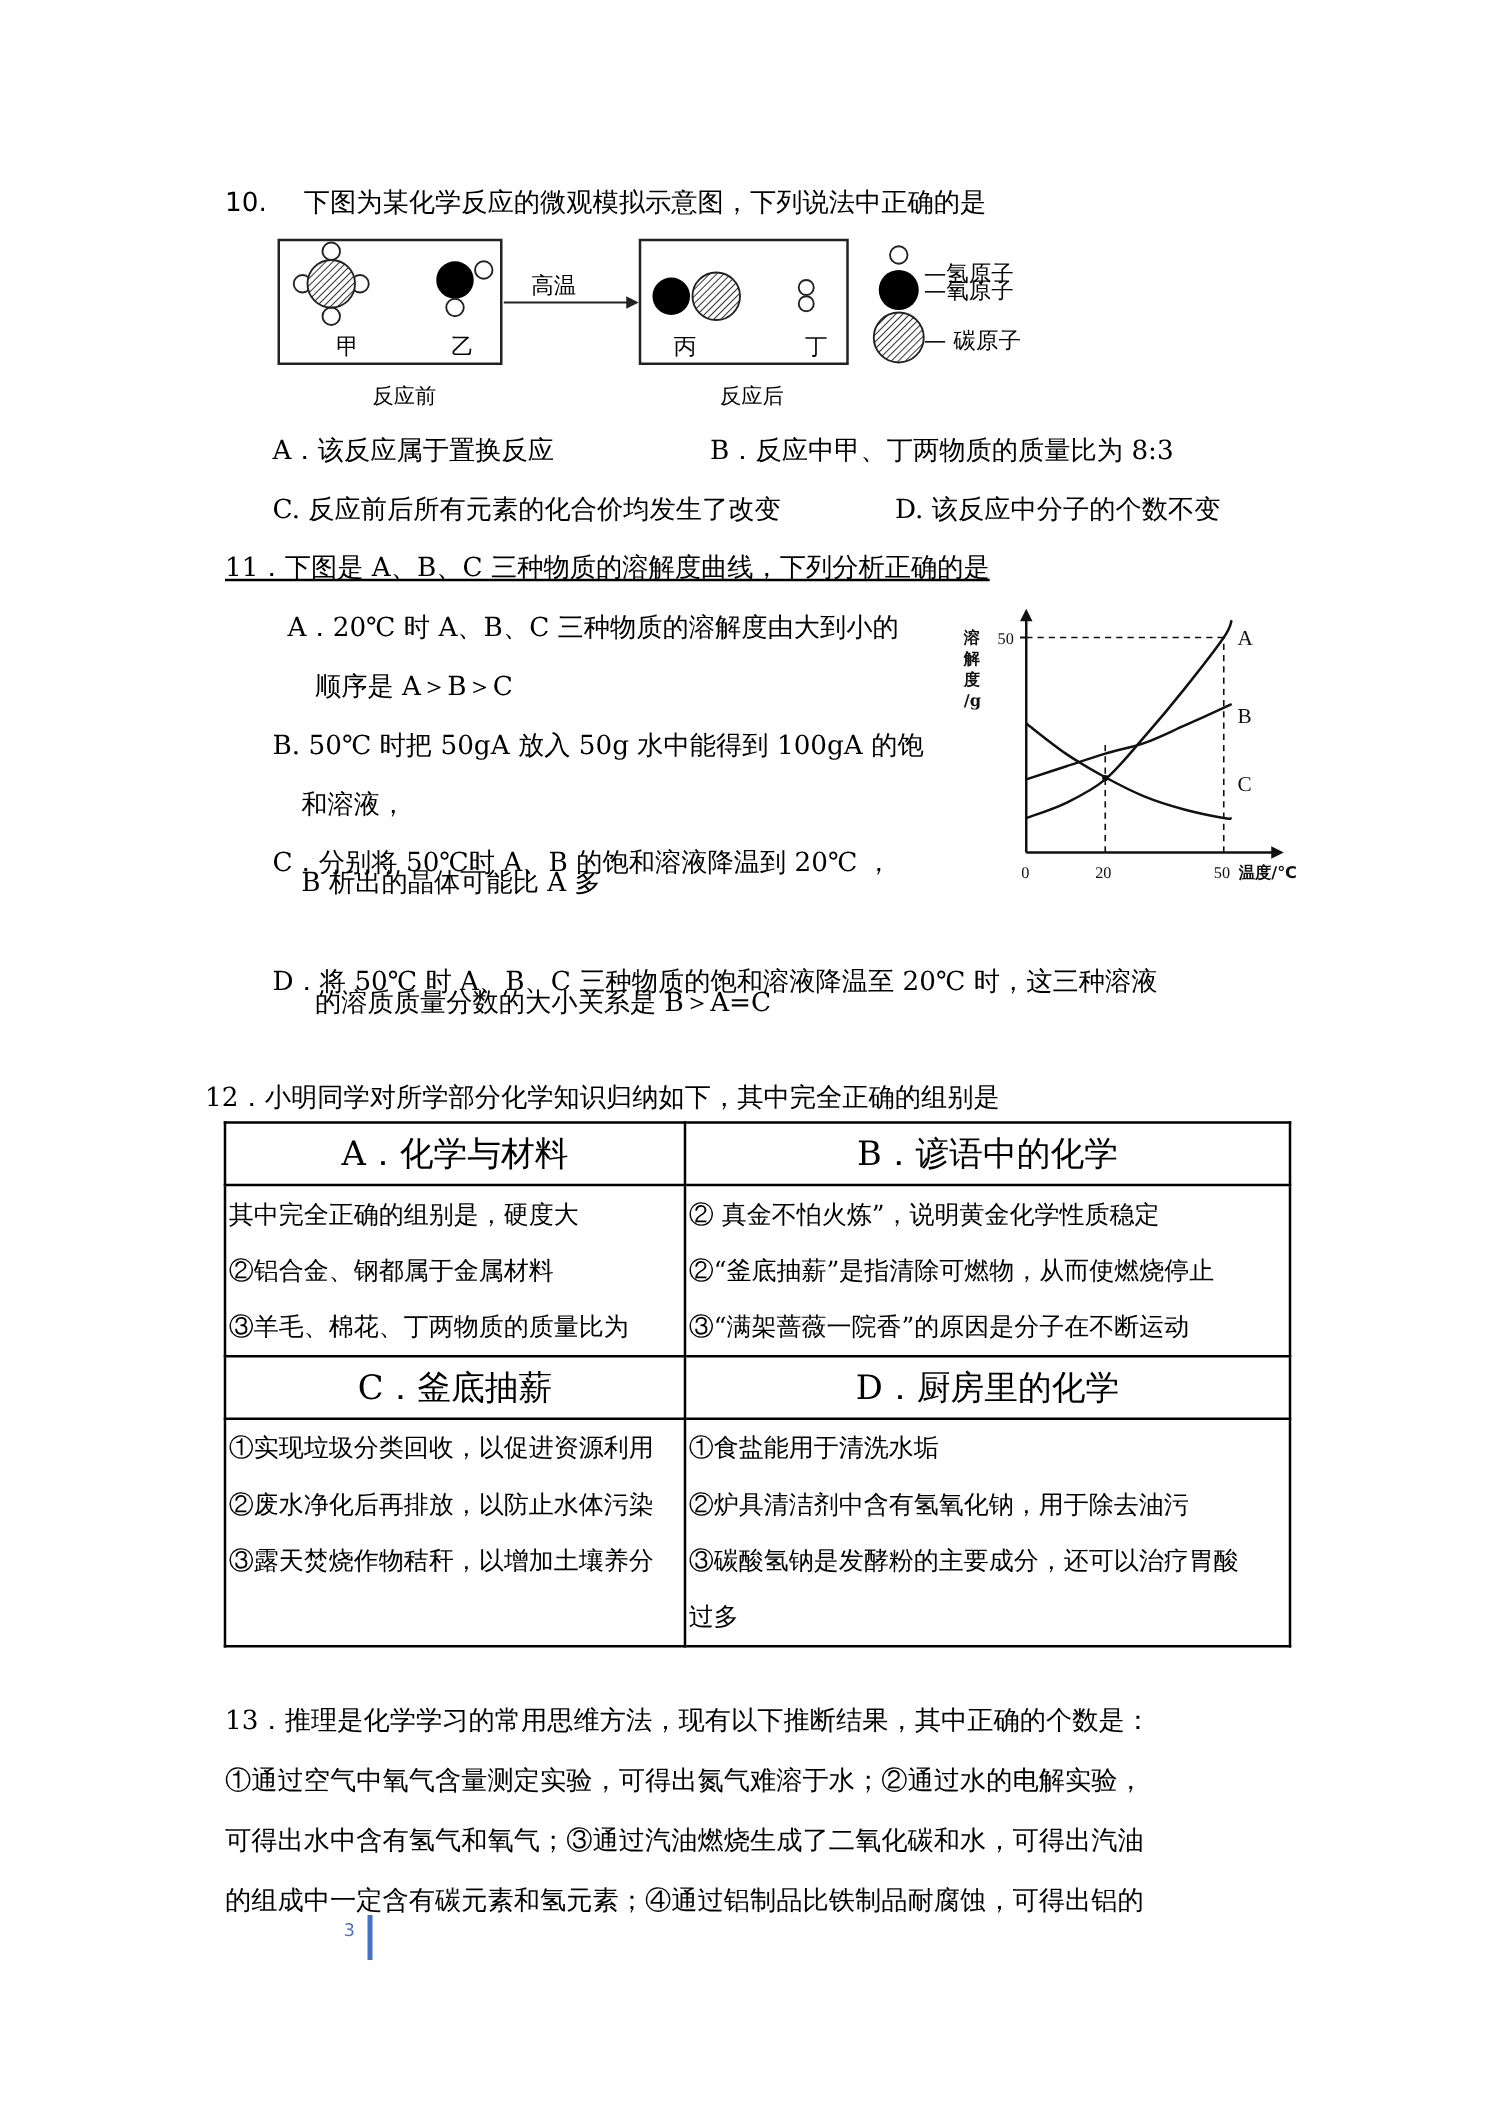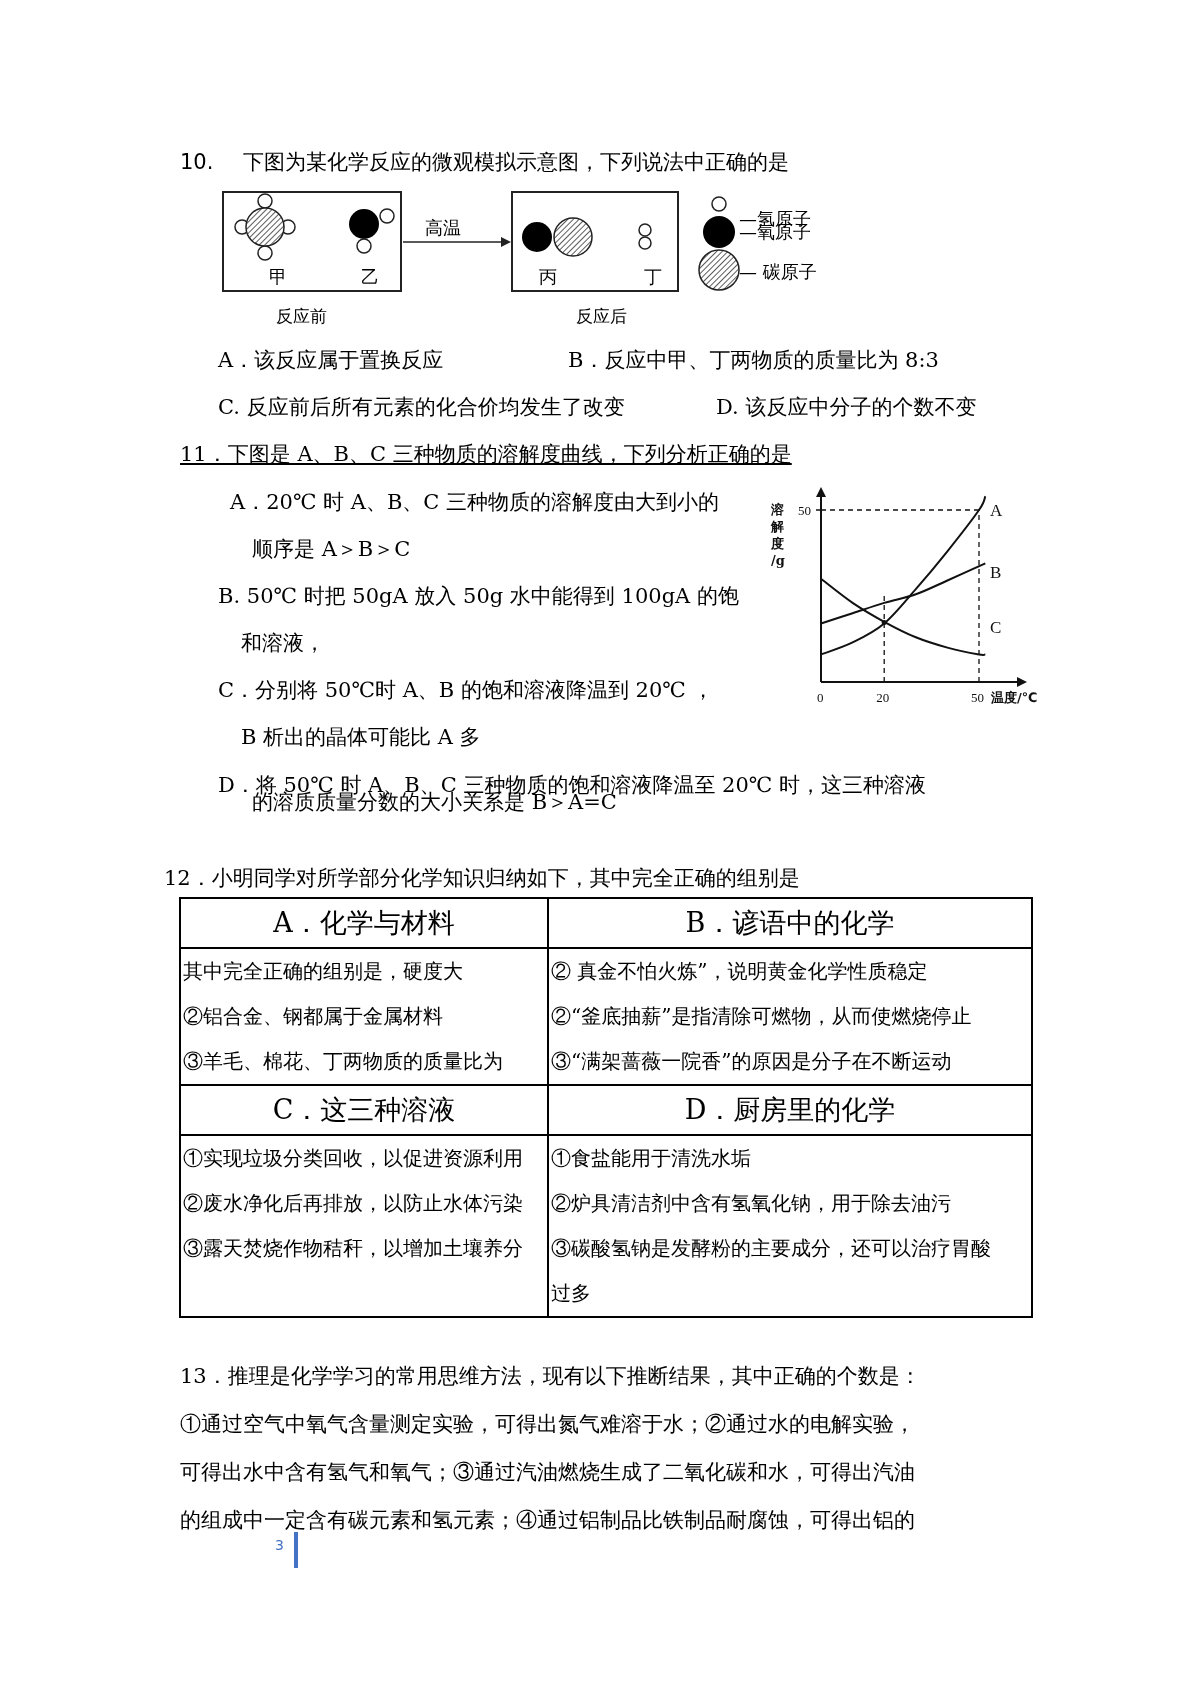--- a/index.html
+++ b/index.html
@@ -66,35 +66,35 @@
 </svg>
 
 <div class="dlabel" style="left:425px;top:216px;">高温</div>
 <div class="dlabel" style="left:269px;top:265px;">甲</div>
 <div class="dlabel" style="left:361px;top:265px;">乙</div>
 <div class="dlabel" style="left:539px;top:265px;">丙</div>
 <div class="dlabel" style="left:644px;top:265px;">丁</div>
 <div class="dlabel" style="left:739px;top:192px;margin-top:15px;">—氢原子</div>
 <div class="dlabel" style="left:739px;top:220px;">—氧原子</div>
 <div class="dlabel" style="left:739px;top:260px;">— 碳原子</div>
-<div class="cap" style="left:276px;top:305px;font-family:Liberation Mono, monospace;">反应前</div>
+<div class="cap" style="left:298px;top:305px;font-family:Liberation Mono, monospace;">反应前</div>
 <div class="cap" style="left:576px;top:305px;">反应后</div>
 
 <div class="abs q" style="left:218px;top:346px;">A．该反应属于置换反应</div>
 <div class="abs q" style="left:568px;top:346px;">B．反应中甲、丁两物质的质量比为 8:3</div>
 <div class="abs q" style="left:218px;top:393px;">C. 反应前后所有元素的化合价均发生了改变</div>
 <div class="abs q" style="left:716px;top:393px;">D. 该反应中分子的个数不变</div>
 
 <div class="abs q" style="left:180px;top:440px;text-decoration:underline;">11．下图是 A、B、C 三种物质的溶解度曲线，下列分析正确的是</div>
 <div class="abs q" style="left:218px;top:488px;margin-left:12px;">A．20℃ 时 A、B、C 三种物质的溶解度由大到小的</div>
 <div class="abs q" style="left:252px;top:535px;">顺序是 A＞B＞C</div>
 <div class="abs q" style="left:218px;top:582px;">B. 50℃ 时把 50gA 放入 50g 水中能得到 100gA 的饱</div>
 <div class="abs q" style="left:241px;top:629px;">和溶液，</div>
 <div class="abs q" style="left:218px;top:676px;">C．分别将 50℃时 A、B 的饱和溶液降温到 20℃ ，</div>
-<div class="abs q" style="left:241px;top:723px;">B 析出的晶体可能比 A 多</div>
+<div class="abs q" style="left:241px;top:692px;">B 析出的晶体可能比 A 多</div>
 <div class="abs q" style="left:218px;top:771px;">D．将 50℃ 时 A、B、C 三种物质的饱和溶液降温至 20℃ 时，这三种溶液</div>
 <div class="abs q" style="left:252px;top:788px;">的溶质质量分数的大小关系是 B＞A=C</div>
 
 <svg id="chart" style="position:absolute;left:770px;top:475px;" width="300" height="250">
   <g id="chart-refs">
       <line x1="114.2" y1="207" x2="114.2" y2="119.28" stroke="#111" stroke-width="1.3" stroke-dasharray="5,4"></line>
       <line x1="209" y1="207" x2="209" y2="35" stroke="#111" stroke-width="1.3" stroke-dasharray="5,4"></line>
       <line x1="51" y1="35" x2="209" y2="35" stroke="#111" stroke-width="1.3" stroke-dasharray="5,4"></line>
     </g>
   <g id="chart-axes">
@@ -144,21 +144,21 @@
       <div class="cl">②铝合金、钢都属于金属材料</div>
       <div class="cl">③羊毛、棉花、丁两物质的质量比为</div>
     </td>
     <td>
       <div class="cl">② 真金不怕火炼”，说明黄金化学性质稳定</div>
       <div class="cl">②“釜底抽薪”是指清除可燃物，从而使燃烧停止</div>
       <div class="cl">③“满架蔷薇一院香”的原因是分子在不断运动</div>
     </td>
   </tr>
   <tr>
-    <td class="h">C．这三种溶液</td>
+    <td class="h">C．釜底抽薪</td>
     <td class="h">D．厨房里的化学</td>
   </tr>
   <tr>
     <td>
       <div class="cl">①实现垃圾分类回收，以促进资源利用</div>
       <div class="cl">②废水净化后再排放，以防止水体污染</div>
       <div class="cl">③露天焚烧作物秸秆，以增加土壤养分</div>
       <div class="cl"></div>
     </td>
     <td>

